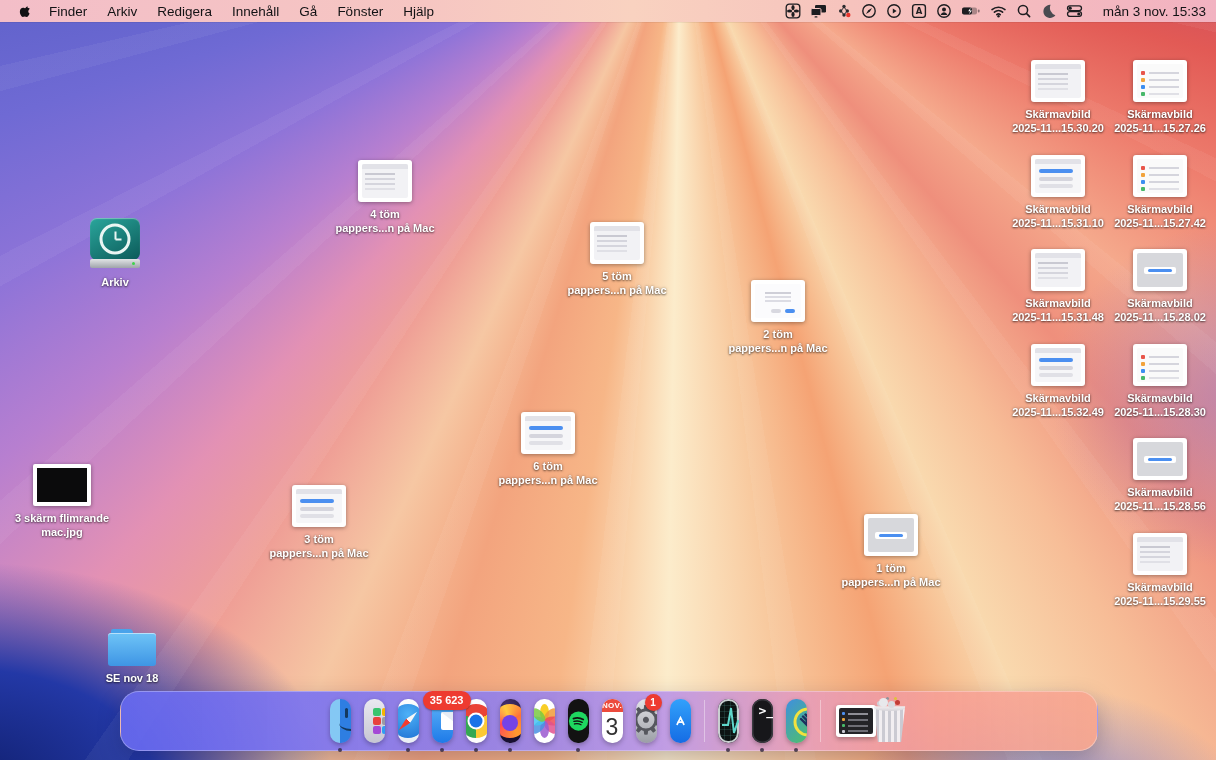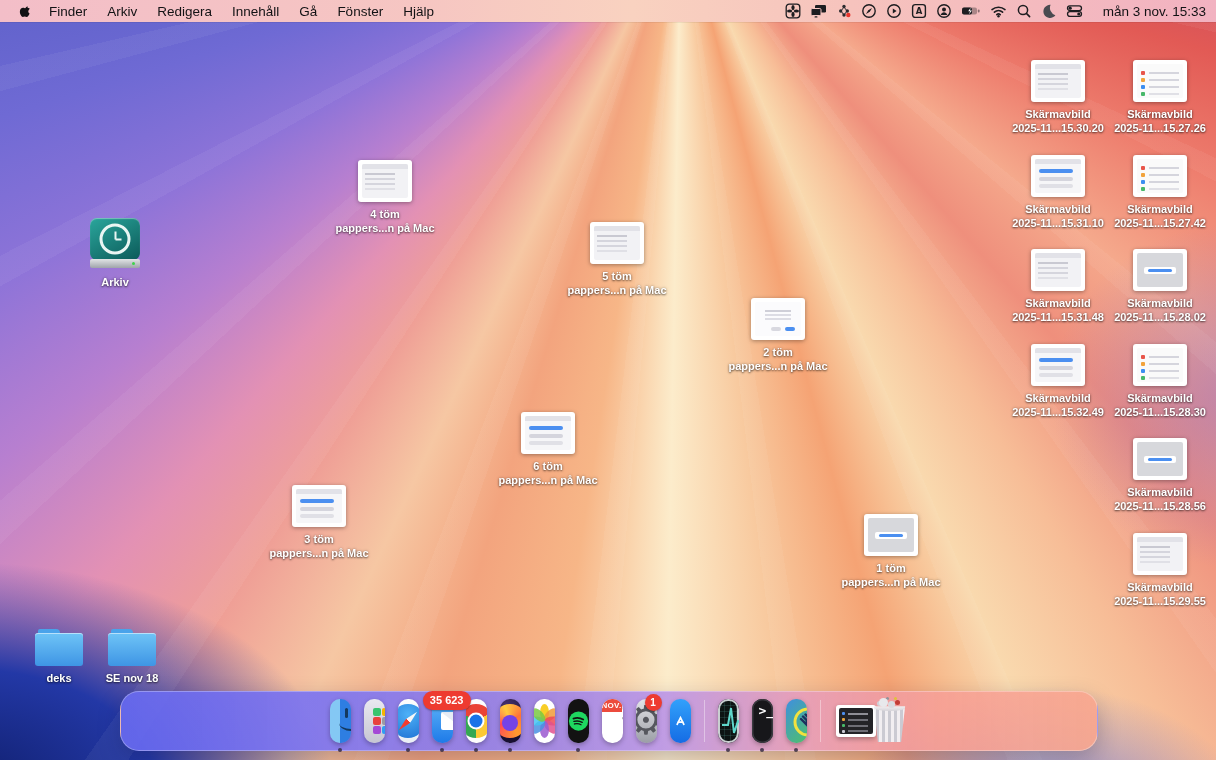--- a/index.html
+++ b/index.html
@@ -121,21 +121,21 @@
   .chrome .cwhite{position:absolute;left:50%;top:50%;transform:translate(-50%,-50%);width:17px;height:17px;border-radius:50%;background:#fff}
   .chrome .cblue{position:absolute;left:50%;top:50%;transform:translate(-50%,-50%);width:13px;height:13px;border-radius:50%;background:#1a73e8}
   .ffx{background:radial-gradient(circle at 30% 15%,#45306e,#181032 70%)}
   .ffx .fball{position:absolute;left:50%;top:50%;transform:translate(-50%,-50%);width:34px;height:34px;border-radius:50%;
     background:conic-gradient(from 150deg,#ff9a2e,#ff4558 100deg,#ffcb3d 190deg,#ff7139 270deg,#ff9a2e)}
   .ffx .fcore{position:absolute;left:50%;top:54%;transform:translate(-50%,-50%);width:16px;height:16px;border-radius:50%;background:#7443e6}
   .photos{background:#fff}
   .petal{position:absolute;left:50%;top:50%;width:9px;height:17px;margin:-17px 0 0 -4.5px;border-radius:50%;
     opacity:.85;transform-origin:50% 100%}
   .spotify{background:#121212;display:flex;align-items:center;justify-content:center}
-  .cal{background:#fff;display:flex;flex-direction:row}
+  .cal{background:#fff;display:flex;flex-direction:column}
   .cal .cm{height:13px;background:#ec4b3d;color:#fff;font-size:8px;font-weight:700;text-align:center;line-height:13px;letter-spacing:.3px}
   .cal .cd{flex:1;font-size:23px;color:#333;text-align:center;line-height:30px}
   .settings{background:linear-gradient(180deg,#e3e4e8,#9b9ea6);display:flex;align-items:center;justify-content:center}
   .gear{font-size:40px;color:#55575e;line-height:1;margin-top:-3px}
   .gear::before{content:"\2699"}
   .appstore{background:linear-gradient(180deg,#32a1fb,#156ce4);display:flex;align-items:center;justify-content:center}
   .activity{background-color:#0d1413;box-shadow:inset 0 0 0 2px #c9ced0,0 2px 5px rgba(0,0,0,.28);
     background-image:linear-gradient(rgba(110,210,200,.15) 1px,transparent 1px),
       linear-gradient(90deg,rgba(110,210,200,.15) 1px,transparent 1px);background-size:6px 6px}
   .terminal{background:#17171a;box-shadow:inset 0 0 0 1.5px #3a3a40,0 2px 5px rgba(0,0,0,.28)}
@@ -297,21 +297,21 @@
       <div class="dlabel">4 töm</div>
       <div class="dlabel">pappers...n på Mac</div>
     </div>
     <div class="ditem" style="left: 557px; top: 200px;">
       <div class="dicon window">
         <i class="wc"></i>
       </div>
       <div class="dlabel">5 töm</div>
       <div class="dlabel">pappers...n på Mac</div>
     </div>
-    <div class="ditem" style="left: 718px; top: 276px; text-align: center;">
+    <div class="ditem" style="left: 718px; top: 258px; text-align: center;">
       <div class="dicon dialog">
         <i class="wc"></i>
       </div>
       <div class="dlabel">2 töm</div>
       <div class="dlabel">pappers...n på Mac</div>
     </div>
     <div class="ditem" style="left: 488px; top: 390px;">
       <div class="dicon winblue">
         <i class="wc"></i>
       </div>
@@ -325,26 +325,26 @@
       <div class="dlabel">3 töm</div>
       <div class="dlabel">pappers...n på Mac</div>
     </div>
     <div class="ditem" style="left: 831px; top: 492px;">
       <div class="dicon graywin">
         <i class="wc"></i>
       </div>
       <div class="dlabel">1 töm</div>
       <div class="dlabel">pappers...n på Mac</div>
     </div>
-    <div class="ditem" style="left: -1px; top: 606px;">
-      <div class="dicon folder">
-        <i class="ftab"></i>
-        <i class="fbody"></i>
-      </div>
-      <div class="dlabel">deks</div>
+    <div class="ditem" style="left: 2px; top: 442px;">
+      <div class="dicon photo">
+        <i class="pin"></i>
+      </div>
+      <div class="dlabel">3 skärm flimrande</div>
+      <div class="dlabel">mac.jpg</div>
     </div>
     <div class="ditem" style="left: 72px; top: 606px;">
       <div class="dicon folder">
         <i class="ftab"></i>
         <i class="fbody"></i>
       </div>
       <div class="dlabel">SE nov 18</div>
     </div>
     <div class="ditem" style="left: 998px; top: 38px;">
       <div class="dicon window">

